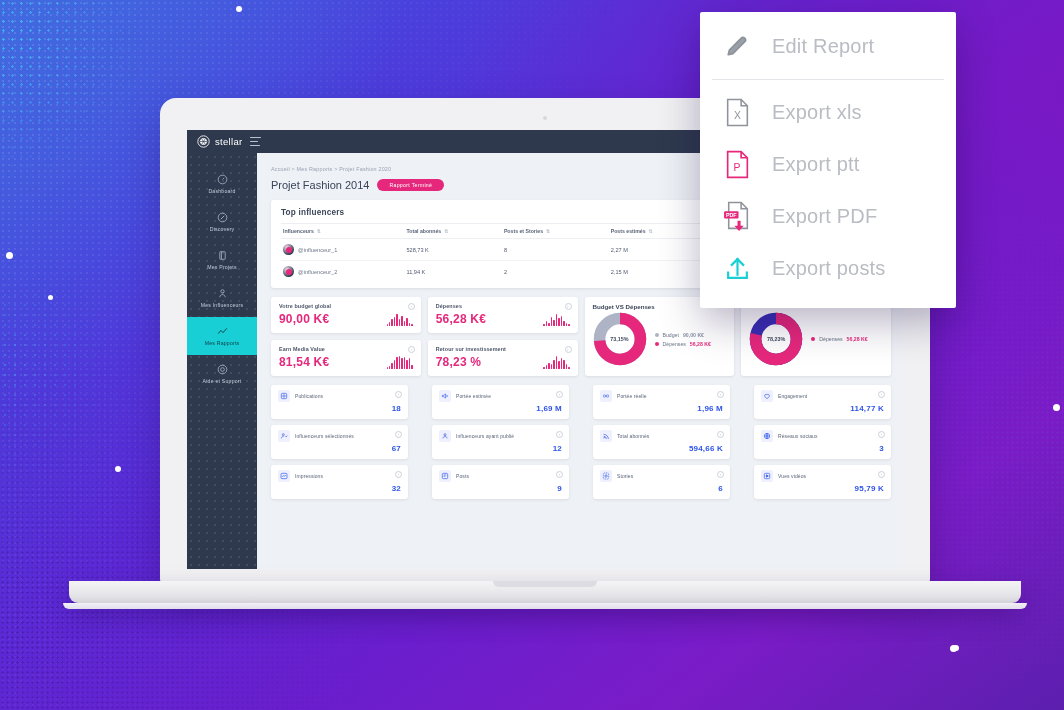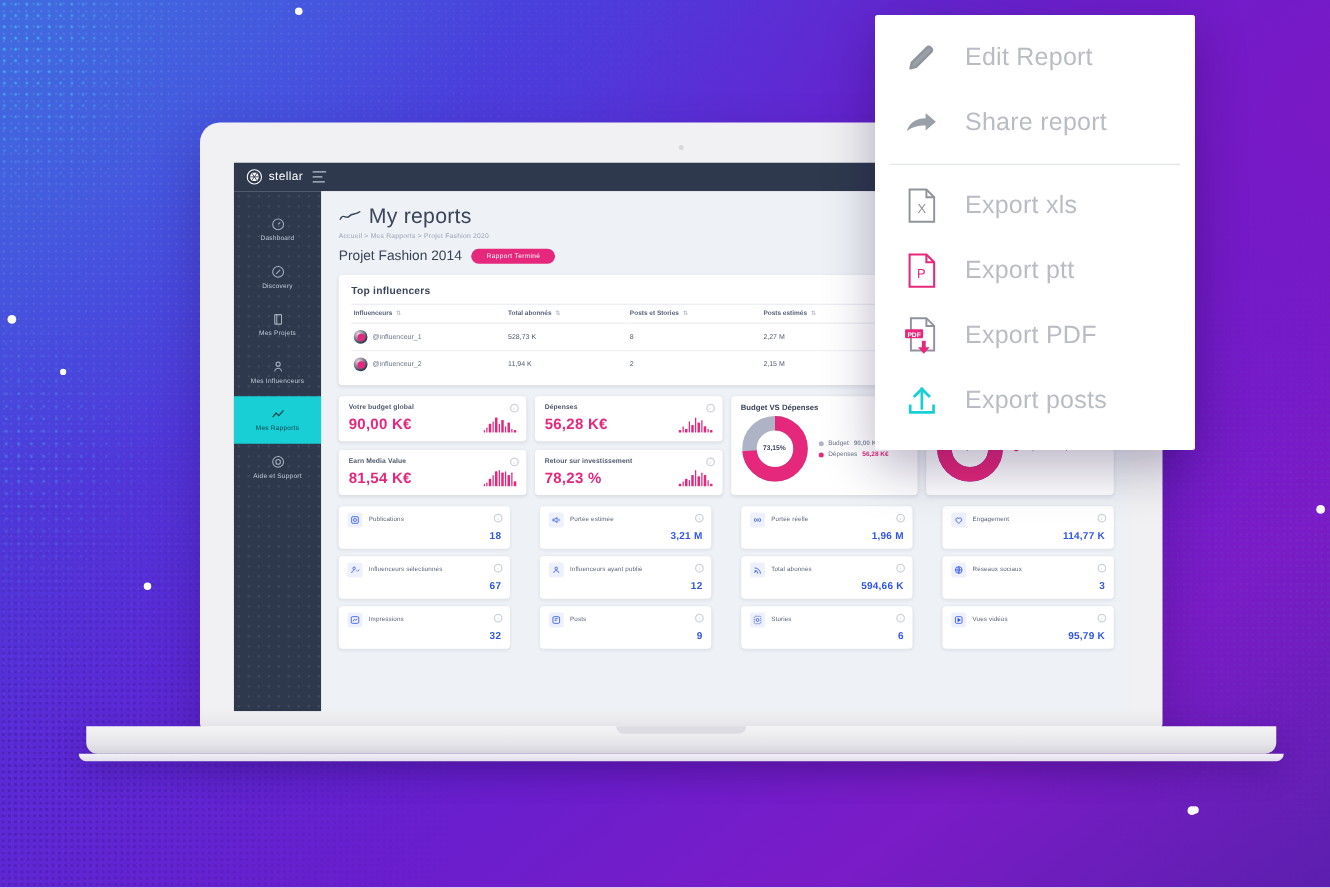--- a/index.html
+++ b/index.html
@@ -236,26 +236,20 @@
                   <circle cx="12" cy="12" r="3.4"></circle>
               </svg>
               <span class="slabel">Aide et Support</span>
             </div>
 
           </div>
         </div>
 
         <div class="content">
 
-          <div class="page-head">
-            <svg class="trend" viewBox="0 0 30 18" fill="none" stroke="#3b4559" stroke-width="2" stroke-linecap="round">
-              <path d="M2 13 C6 4, 10 14, 14 9 C18 4, 22 8, 28 3"></path>
-            </svg>
-            <span class="ptitle">My reports</span>
-          </div>
           <div class="crumb">Accueil &gt; Mes Rapports &gt; Projet Fashion 2020</div>
 
           <div class="projrow">
             <span class="projname">Projet Fashion 2014</span>
             <span class="badge">Rapport Terminé</span>
           </div>
 
           <div class="card panel">
             <h3>Top influencers</h3>
             <table>
@@ -490,21 +484,21 @@
                 <div class="info">i</div>
                 <div class="mhead">
                   <span class="mico">
                     <svg viewBox="0 0 24 24" width="8" height="8" fill="none" stroke="#2f55e8" stroke-width="2">
                         <path d="M4 10v4h4l6 4V6l-6 4H4z"></path>
                         <path d="M18 9c1.2 1.6 1.2 4.4 0 6"></path>
                       </svg>
                   </span>
                   <span class="mlbl">Portée estimée</span>
                 </div>
-                <div class="mval">3,21 M</div>
+                <div class="mval">1,69 M</div>
               </div>
               <div class="card metric">
                 <div class="info">i</div>
                 <div class="mhead">
                   <span class="mico">
                     <svg viewBox="0 0 24 24" width="8" height="8" fill="none" stroke="#2f55e8" stroke-width="2">
                         <circle cx="12" cy="8" r="3"></circle>
                         <path d="M6 19c0-3.5 3-5.5 6-5.5s6 2 6 5.5"></path>
                       </svg>
                   </span>
@@ -625,28 +619,20 @@
     <div class="mitem">
       <span class="ic">
         <svg viewBox="0 0 24 24" width="26" height="26" fill="none" stroke="#8f939b" stroke-width="1.7" stroke-linecap="round" stroke-linejoin="round">
           <path d="M4 20l1-4.2L16.2 4.6a1.8 1.8 0 012.6 0l.6.6a1.8 1.8 0 010 2.6L8.2 19 4 20z" fill="#9aa0a8" stroke="none"></path>
           <path d="M4 20l1-4.2L16.2 4.6a1.8 1.8 0 012.6 0l.6.6a1.8 1.8 0 010 2.6L8.2 19 4 20z"></path>
         </svg>
       </span>
       <span class="tx">Edit Report</span>
     </div>
 
-    <div class="mitem">
-      <span class="ic">
-        <svg viewBox="0 0 24 24" width="28" height="28">
-          <path d="M2 18c2-7 8-9 13-9V5.5l7 6-7 6V14C9.5 14 5 15.2 2 18z" fill="#9aa0a8"></path>
-        </svg>
-      </span>
-      <span class="tx">Share report</span>
-    </div>
 
     <div class="mdiv"></div>
 
     <div class="mitem">
       <span class="ic">
         <svg viewBox="0 0 24 28" width="25" height="29" fill="none" stroke="#8f939b" stroke-width="1.5">
           <path d="M2.5 1.5h13l6 6v19h-19z"></path>
           <path d="M15.5 1.5v6h6"></path>
           <text x="12" y="20" font-size="10" fill="#8f939b" stroke="none" text-anchor="middle" font-family="Liberation Sans, sans-serif">X</text>
         </svg>

